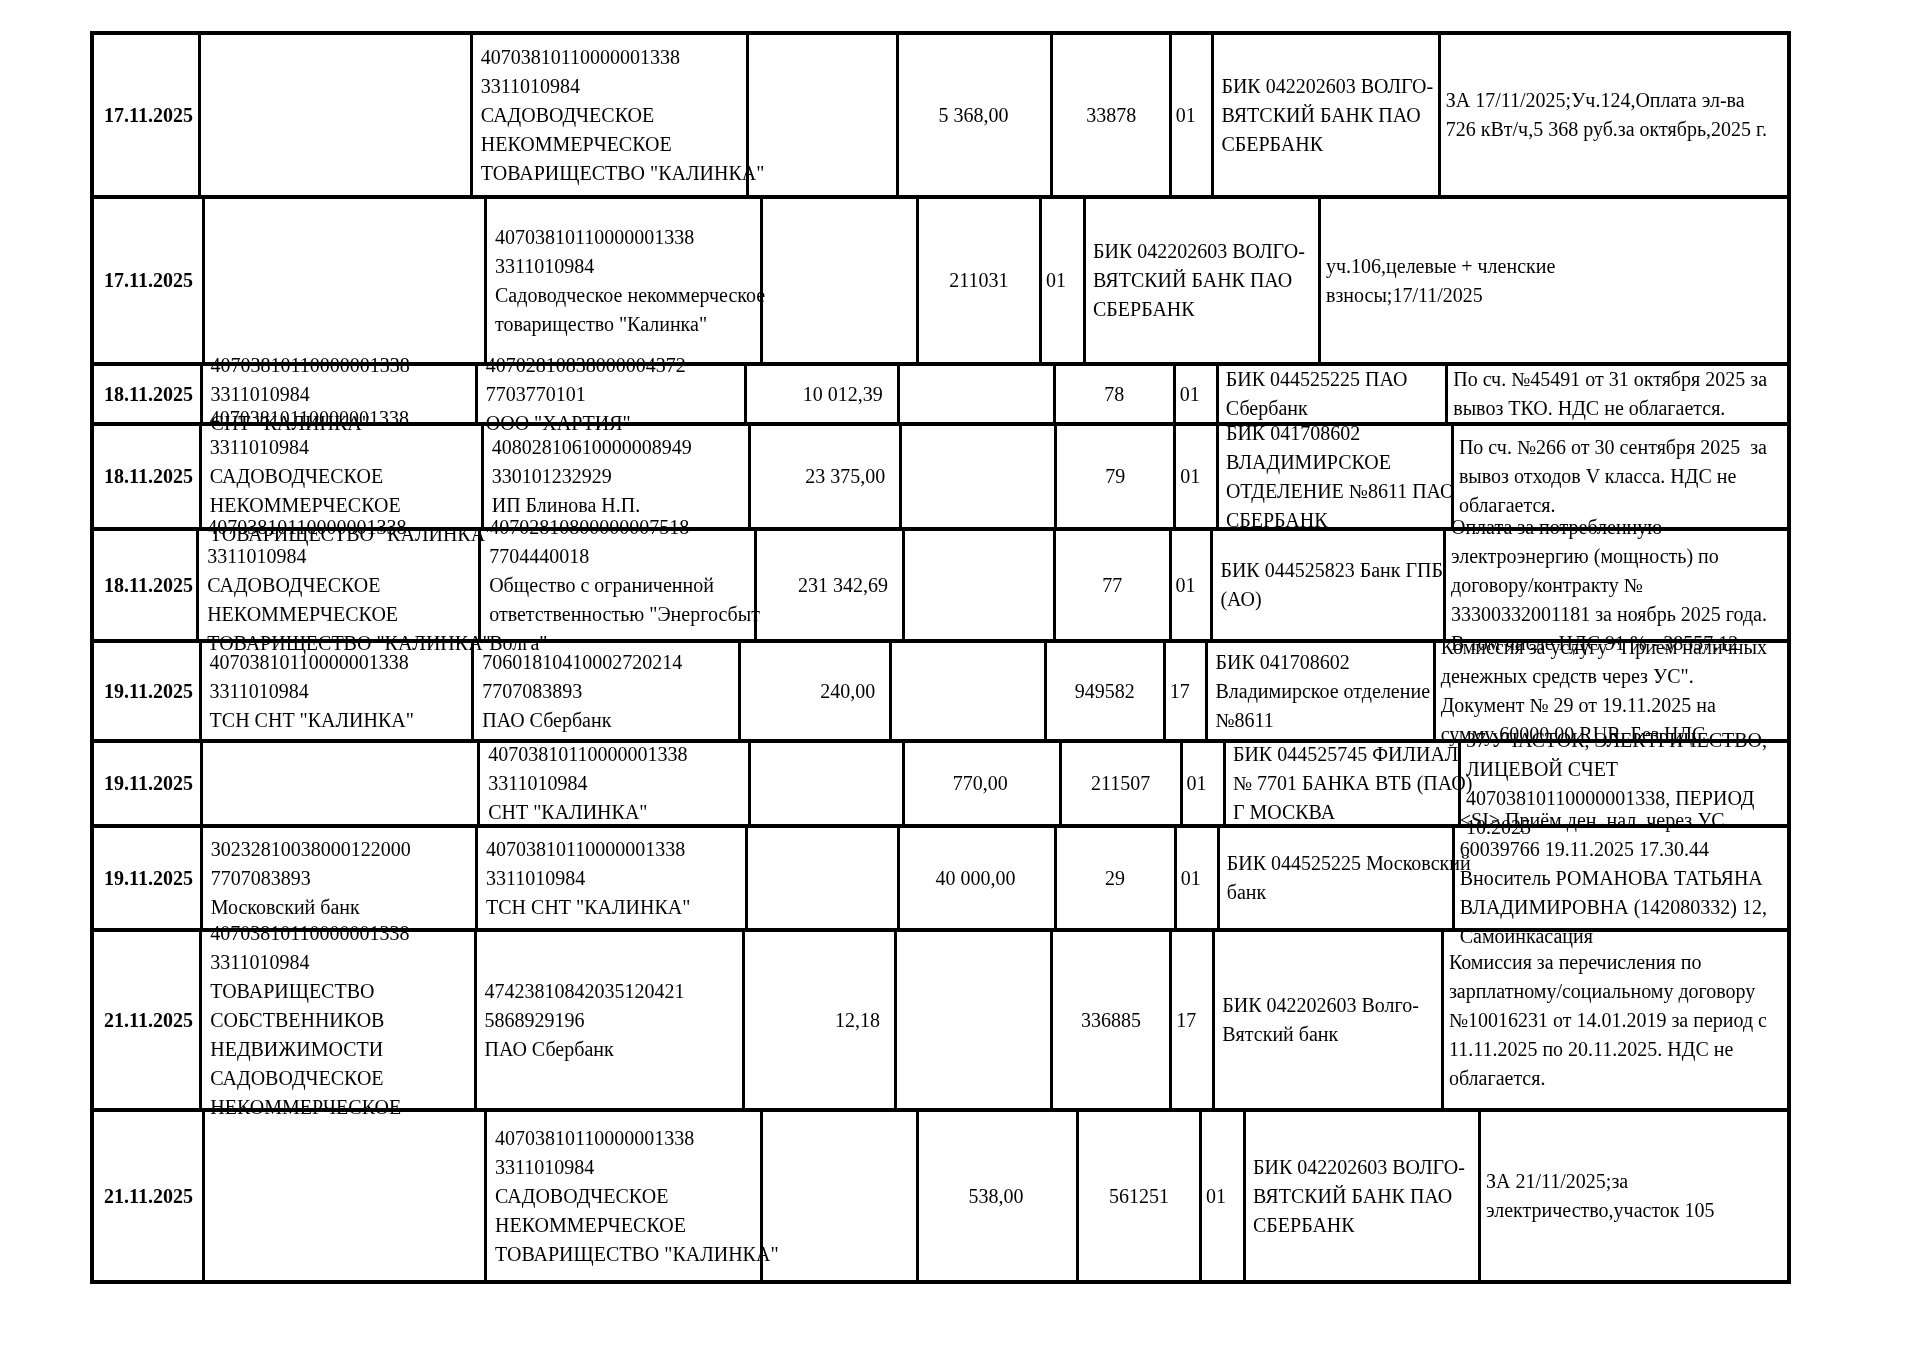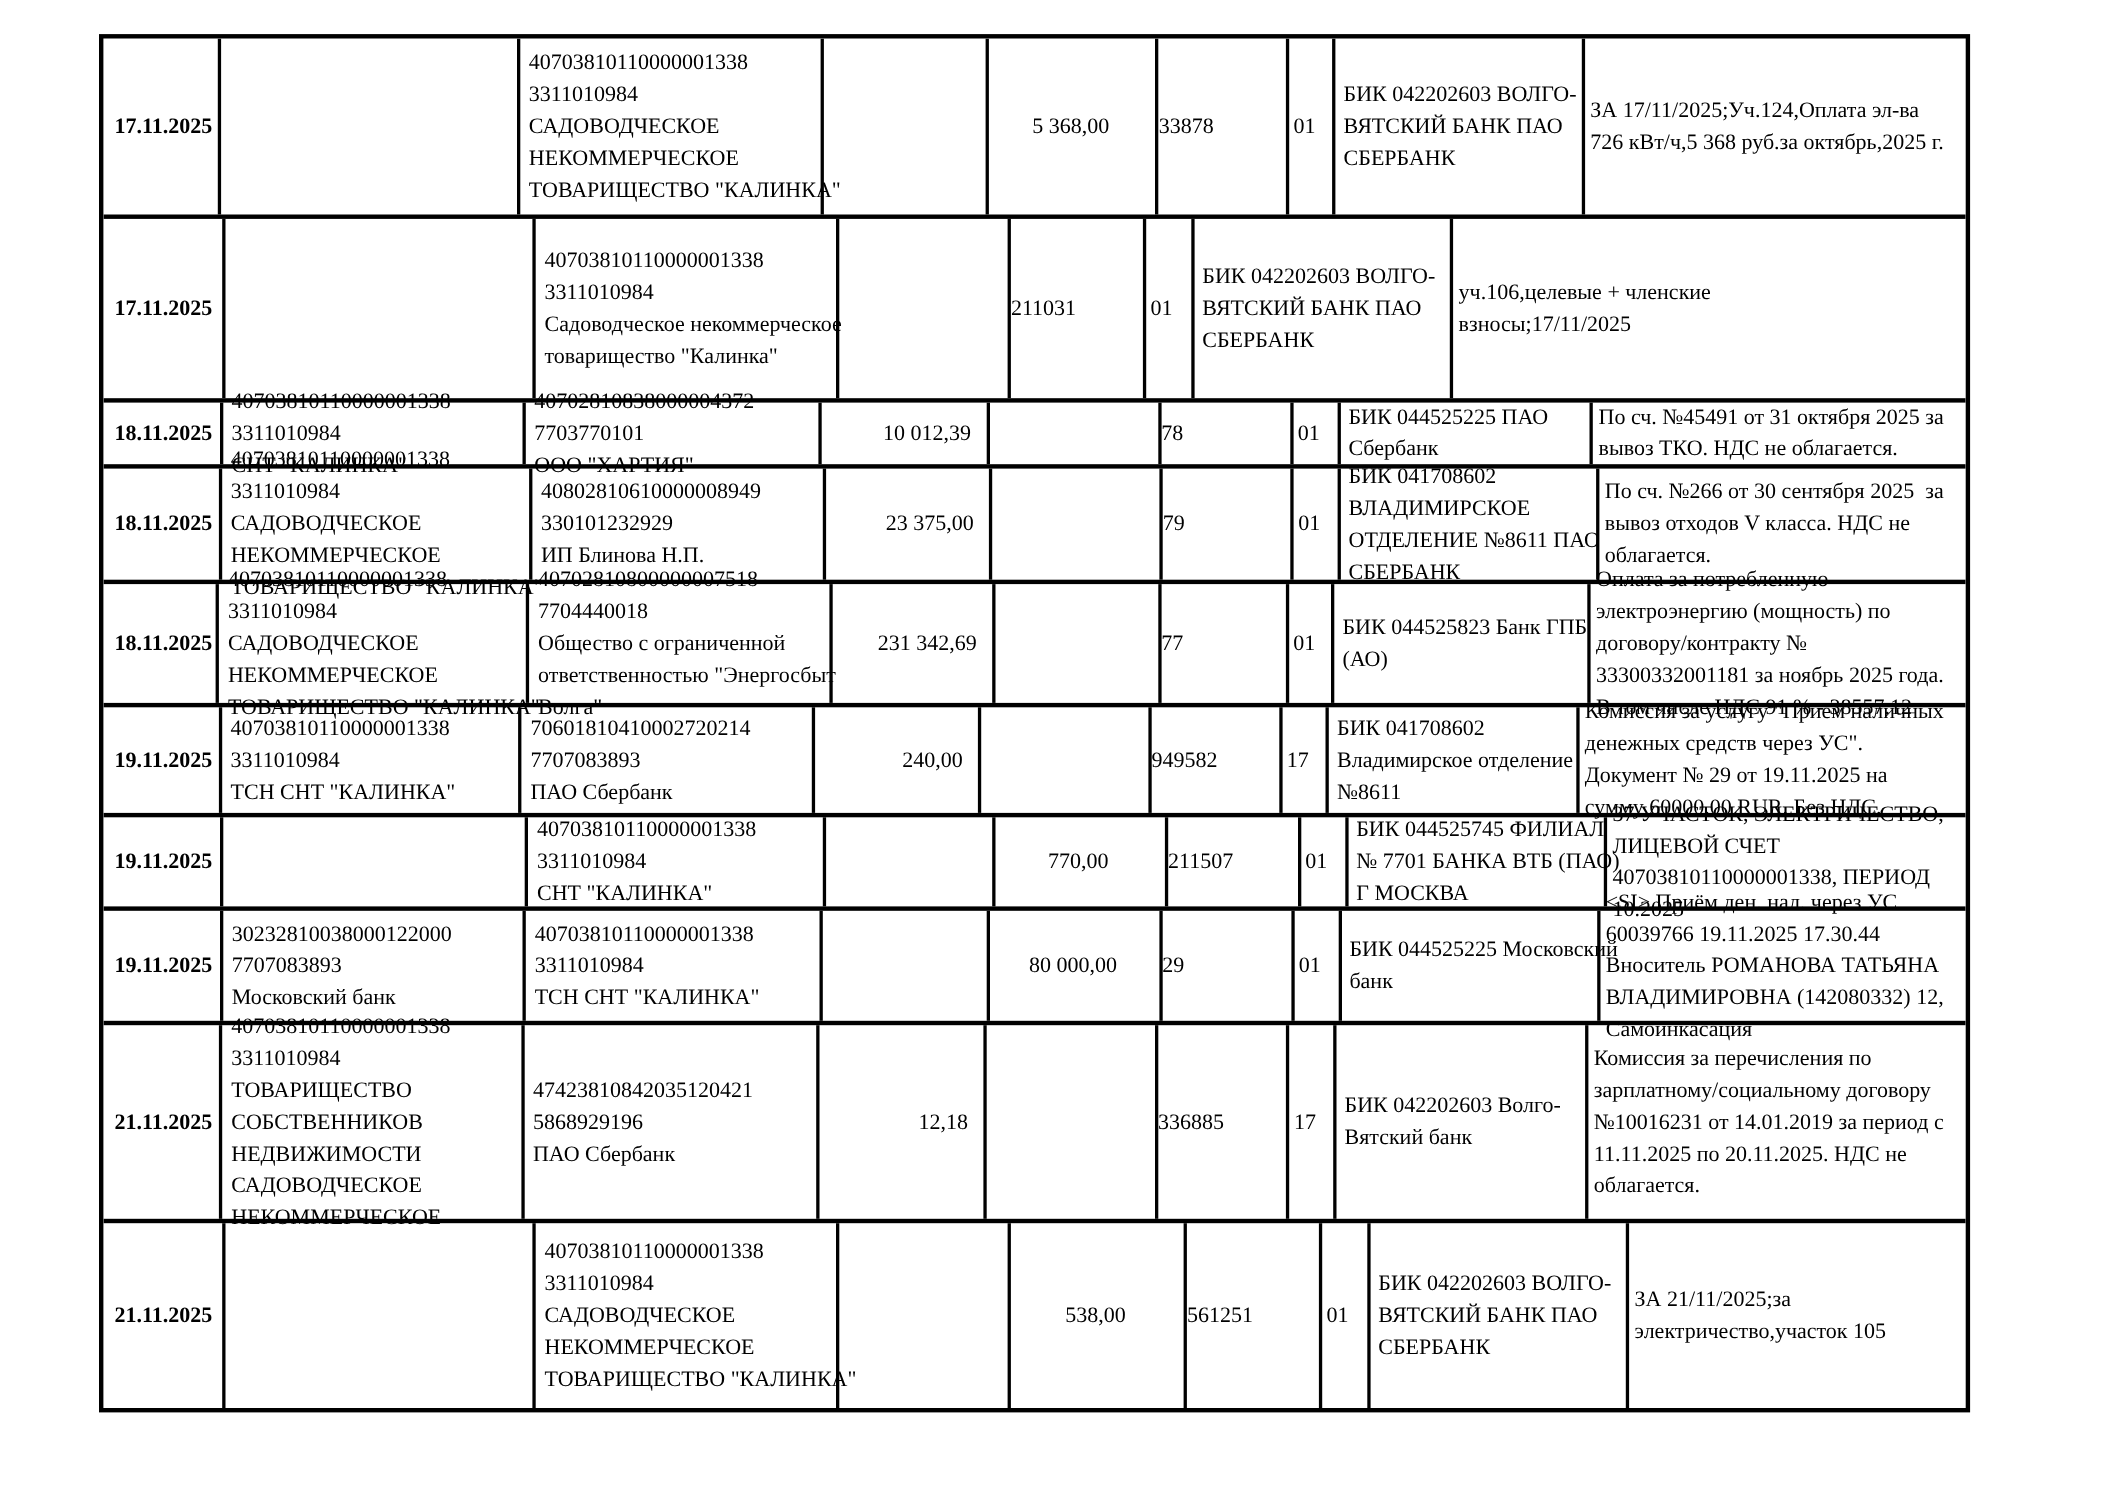--- a/index.html
+++ b/index.html
@@ -48,21 +48,21 @@
     white-space:pre;             
     position:relative;
     z-index:1;                   
     overflow:visible;
   }
   .c-date   {width:111px;padding-left:10px;font-weight:bold;}
   .c-payer  {width:282px;padding-left:8px;}
   .c-recv   {width:276px;padding-left:8px;}
   .c-debit  {width:156px;text-align:right;padding-right:14px;}
   .c-credit {width:160px;text-align:center;padding-right:3px;}
-  .c-doc    {width:123px;}
+  .c-doc    {width:123px;text-align:center;}
   .c-code   {width:44px;padding-left:4px;}
   .c-bank   {width:235px;padding-left:7px;}
   .c-purp   {flex:1;padding-left:5px;padding-right:20px;border-right:none;}
 </style>
 </head>
 <body>
 
 <div class="page">
   <div class="stmt-table">
 
@@ -210,21 +210,21 @@
 
       <div class="row">
         <div class="cell c-date">19.11.2025</div>
         <div class="cell c-payer">30232810038000122000
 7707083893
 Московский банк</div>
         <div class="cell c-recv">40703810110000001338
 3311010984
 ТСН СНТ "КАЛИНКА"</div>
         <div class="cell c-debit"></div>
-        <div class="cell c-credit">80 000,00</div>
+        <div class="cell c-credit">40 000,00</div>
         <div class="cell c-doc">29</div>
         <div class="cell c-code">01</div>
         <div class="cell c-bank">БИК 044525225 Московский
 банк</div>
         <div class="cell c-purp">&lt;SI&gt; Приём ден. нал. через УС
 60039766 19.11.2025 17.30.44
 Вноситель РОМАНОВА ТАТЬЯНА
 ВЛАДИМИРОВНА (142080332) 12,
 Самоинкасация</div>
       </div>

